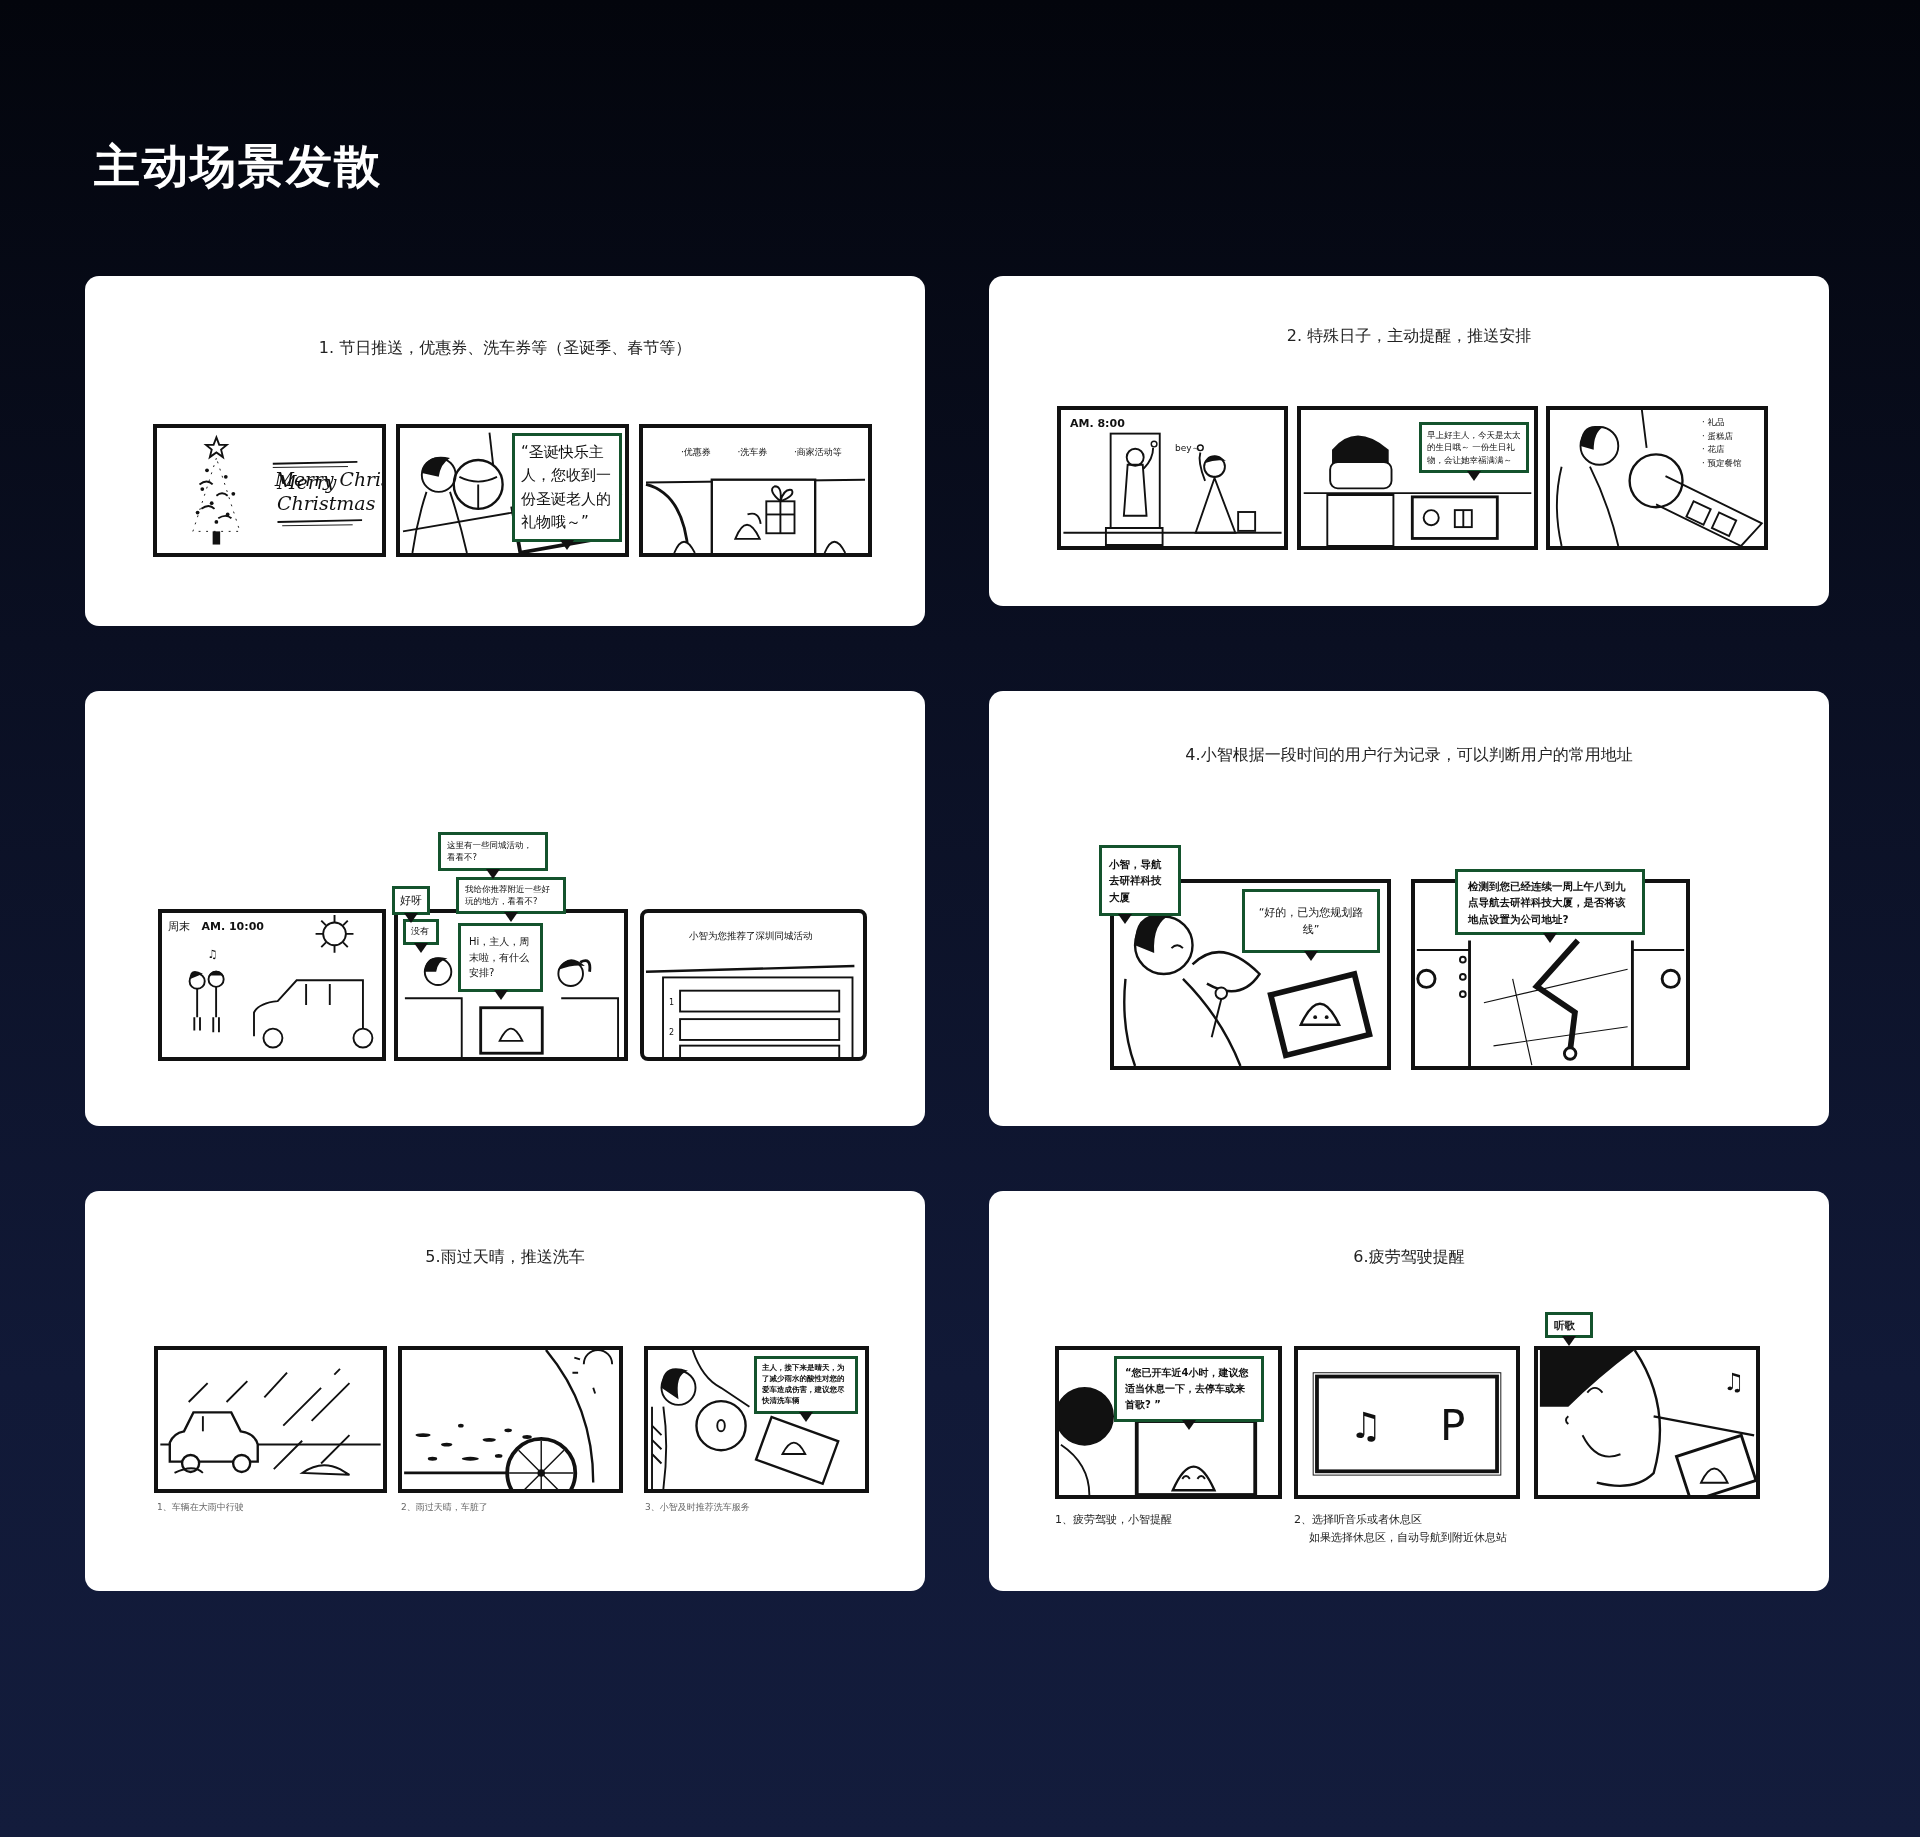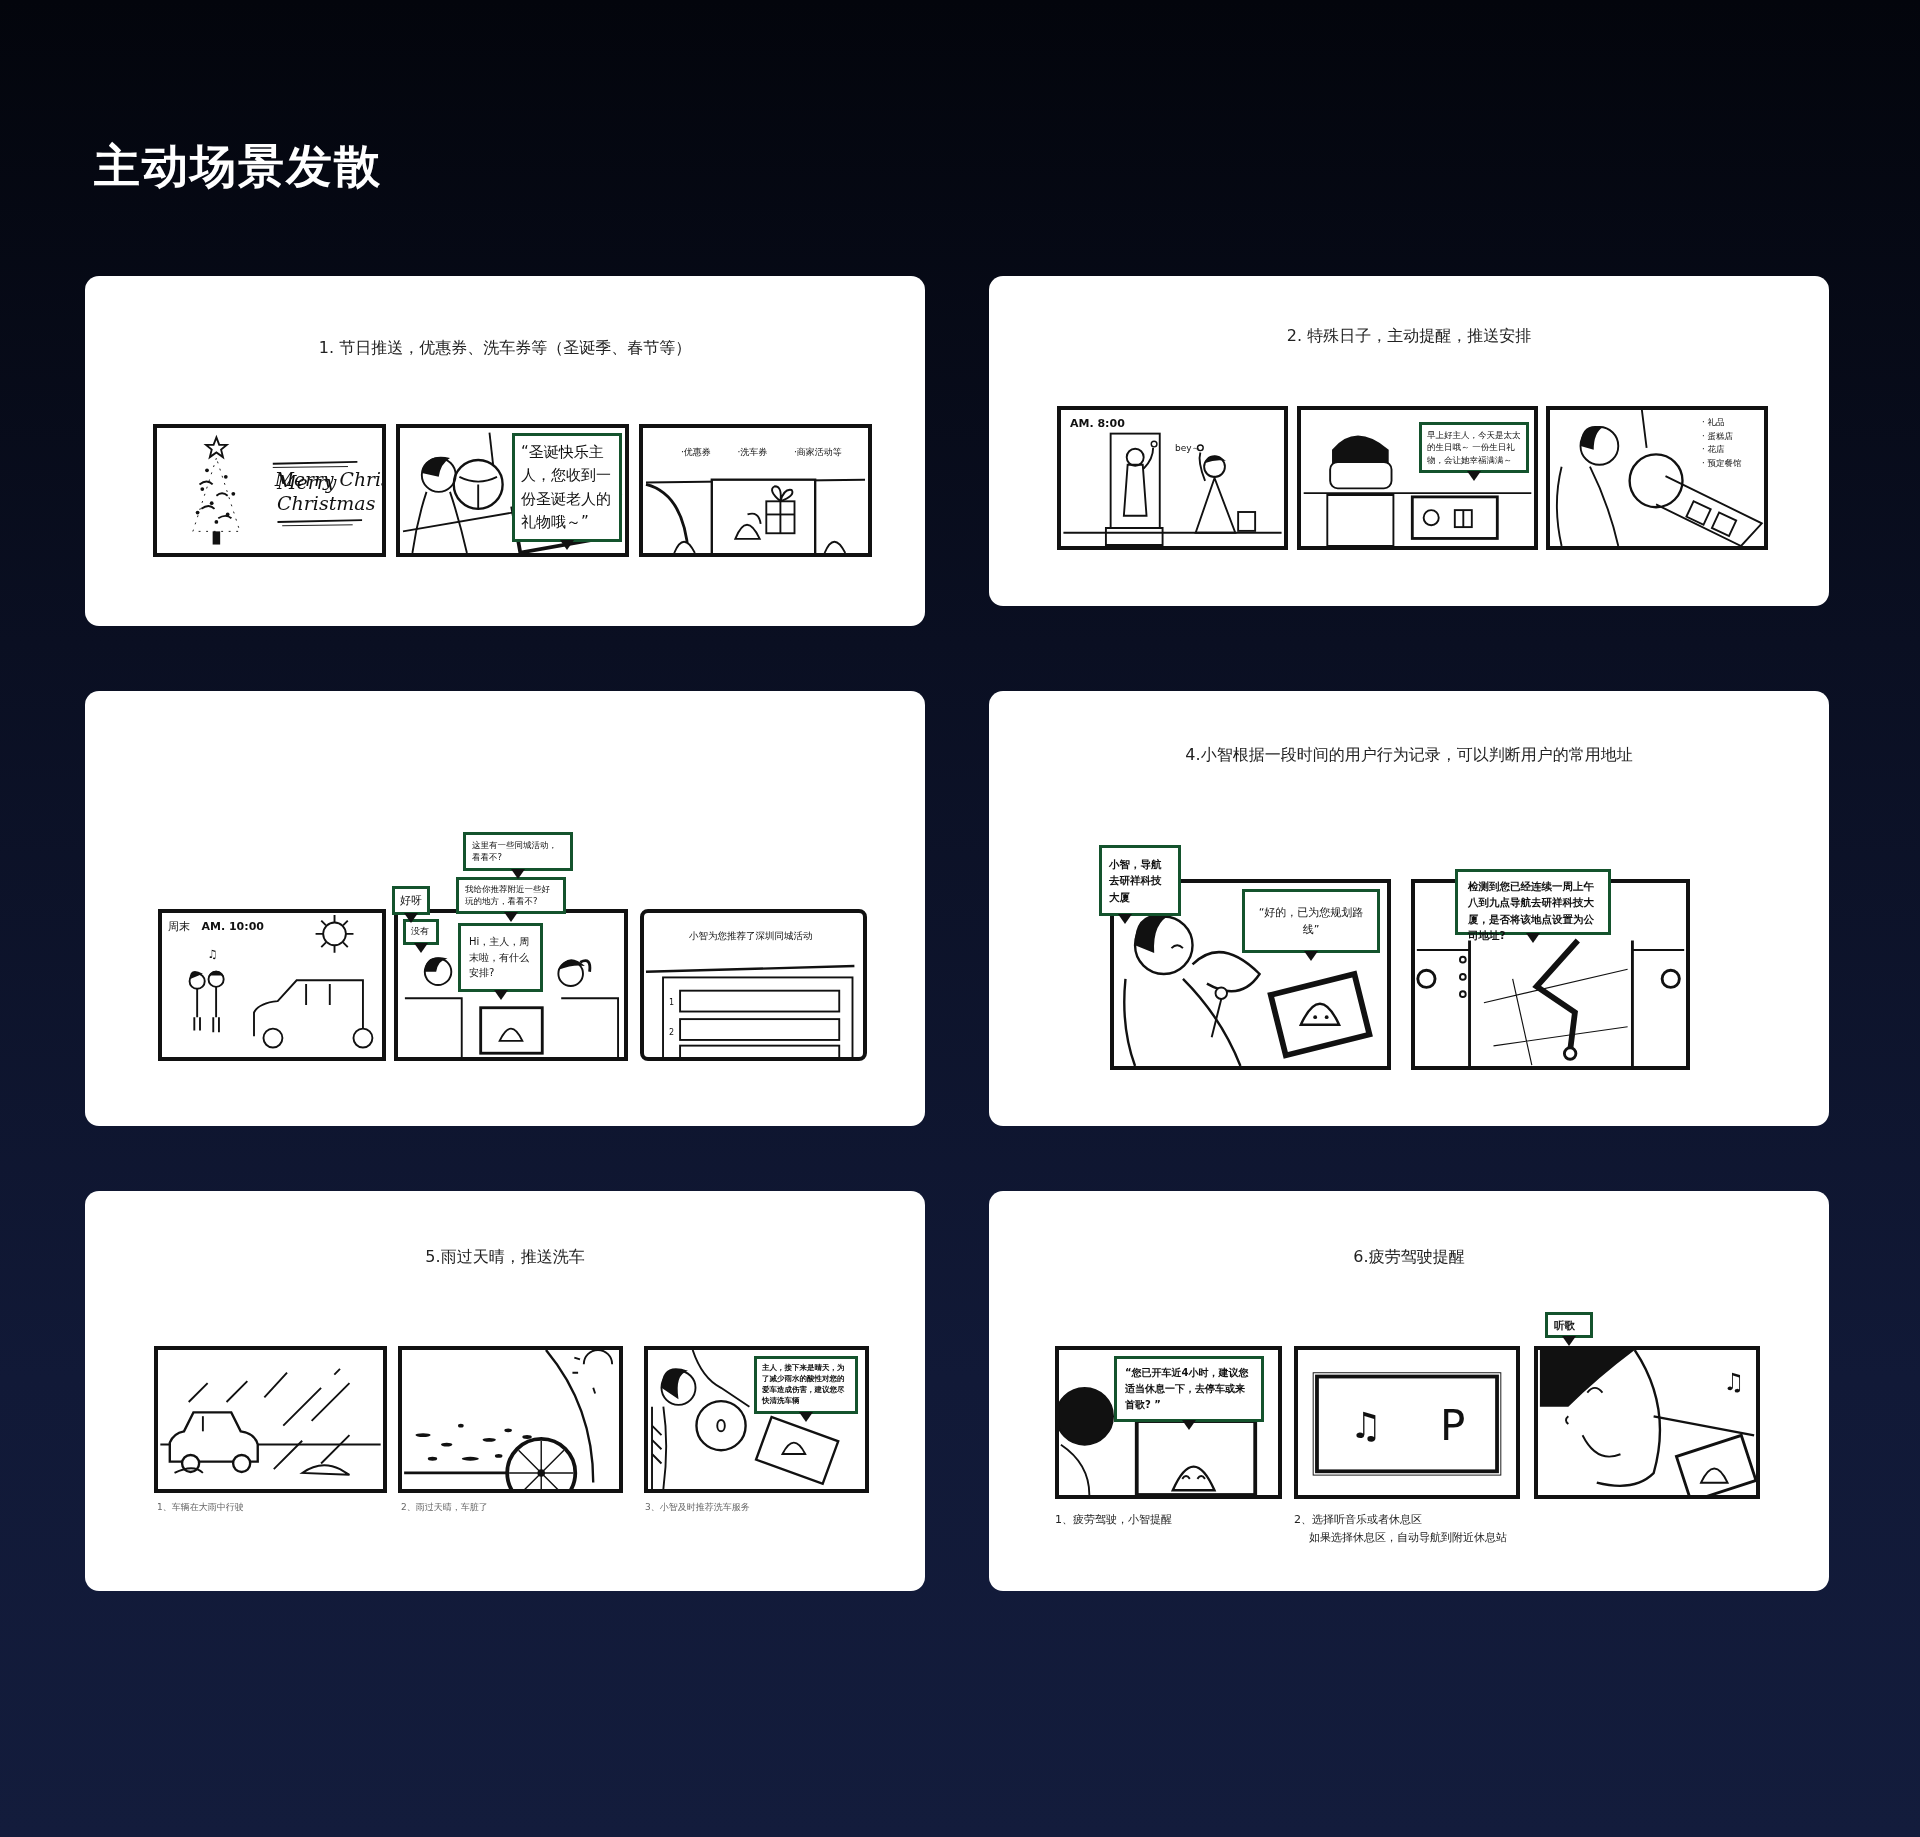--- a/index.html
+++ b/index.html
@@ -203,21 +203,21 @@
       <path d="M190 52 q12 -6 10 10" stroke="#111" stroke-width="3" fill="none"></path>
       <path d="M5 90 h60 v62 M170 90 h60 v62" fill="none" stroke="#111" stroke-width="2"></path>
       <rect x="85" y="100" width="65" height="48" fill="#fff" stroke="#111" stroke-width="3"></rect>
       <path d="M105 135 q12 -26 24 0 z" fill="#fff" stroke="#111" stroke-width="2"></path>
     </svg>
     <div class="bubble" style="left:60px;top:10px;width:85px;font-size:10px;padding:8px 8px;">Hi，主人，周末啦，有什么安排?</div>
     <div class="bubble" style="left:5px;top:6px;width:36px;padding:3px 5px;font-size:9px;">没有</div>
   </div>
   <div class="bubble" style="left:307px;top:195px;width:38px;padding:3px 5px;font-size:11px;">好呀</div>
   <div class="bubble" style="left:371px;top:186px;width:110px;padding:3px 6px;font-size:8.5px;line-height:1.45;">我给你推荐附近一些好玩的地方，看看不?</div>
-  <div class="bubble" style="left:378px;top:141px;width:110px;padding:4px 6px;font-size:8.5px;line-height:1.45;">这里有一些同城活动，看看不?</div>
+  <div class="bubble" style="left:353px;top:141px;width:110px;padding:4px 6px;font-size:8.5px;line-height:1.45;">这里有一些同城活动，看看不?</div>
 
   <div class="panel" style="left:555px;top:218px;width:227px;height:152px;border-radius:8px;">
     <svg viewBox="0 0 227 152">
       <path d="M0 62 L220 56" stroke="#111" stroke-width="2.5"></path>
       <rect x="18" y="68" width="200" height="90" fill="none" stroke="#111" stroke-width="2"></rect>
       <rect x="36" y="82" width="168" height="22" fill="none" stroke="#111" stroke-width="2"></rect>
       <rect x="36" y="112" width="168" height="22" fill="none" stroke="#111" stroke-width="2"></rect>
       <rect x="36" y="140" width="168" height="22" fill="none" stroke="#111" stroke-width="2"></rect>
     </svg>
     <div class="ptxt" style="left:45px;top:16px;font-size:9.5px;">小智为您推荐了深圳同城活动</div>
@@ -254,21 +254,21 @@
       <circle cx="10" cy="100" r="9" fill="#fff" stroke="#111" stroke-width="3"></circle>
       <circle cx="265" cy="100" r="9" fill="#fff" stroke="#111" stroke-width="3"></circle>
       <circle cx="48" cy="80" r="3" fill="none" stroke="#111" stroke-width="2"></circle>
       <circle cx="48" cy="98" r="3" fill="none" stroke="#111" stroke-width="2"></circle>
       <circle cx="48" cy="116" r="3" fill="none" stroke="#111" stroke-width="2"></circle>
       <path d="M70 125 L220 90 M80 170 L220 150 M100 100 L120 190" stroke="#111" stroke-width="1.2" fill="none"></path>
       <path d="M168 60 L125 108 L165 135 L160 175" stroke="#111" stroke-width="6" fill="none"></path>
       <circle cx="160" cy="178" r="6" fill="#fff" stroke="#111" stroke-width="3"></circle>
     </svg>
   </div>
-  <div class="bubble" style="left:466px;top:178px;width:156px;height:66px;padding:6px 10px;font-size:10.5px;font-weight:bold;">检测到您已经连续一周上午八到九点导航去研祥科技大厦，是否将该地点设置为公司地址?</div>
+  <div class="bubble" style="left:466px;top:178px;width:190px;height:66px;padding:6px 10px;font-size:10.5px;font-weight:bold;">检测到您已经连续一周上午八到九点导航去研祥科技大厦，是否将该地点设置为公司地址?</div>
 </section>
 
 <section class="card" style="left:85px;top:1191px;width:840px;height:400px;">
   <div class="card-title" style="top:56px;">5.雨过天晴，推送洗车</div>
 
   <div class="panel" style="left:69px;top:155px;width:233px;height:147px;">
     <svg viewBox="0 0 233 147">
       <path d="M30 55 l20 -20 M70 55 l22 -22 M110 50 l24 -26 M130 80 l40 -40 M160 75 l40 -40 M190 20 l-6 6" stroke="#111" stroke-width="2"></path>
       <path d="M0 100 h233" stroke="#111" stroke-width="2"></path>
       <path d="M10 118 v-20 q4 -10 15 -12 l10 -20 h40 l10 20 q15 2 18 14 v18 z" fill="#fff" stroke="#111" stroke-width="2.5"></path>

